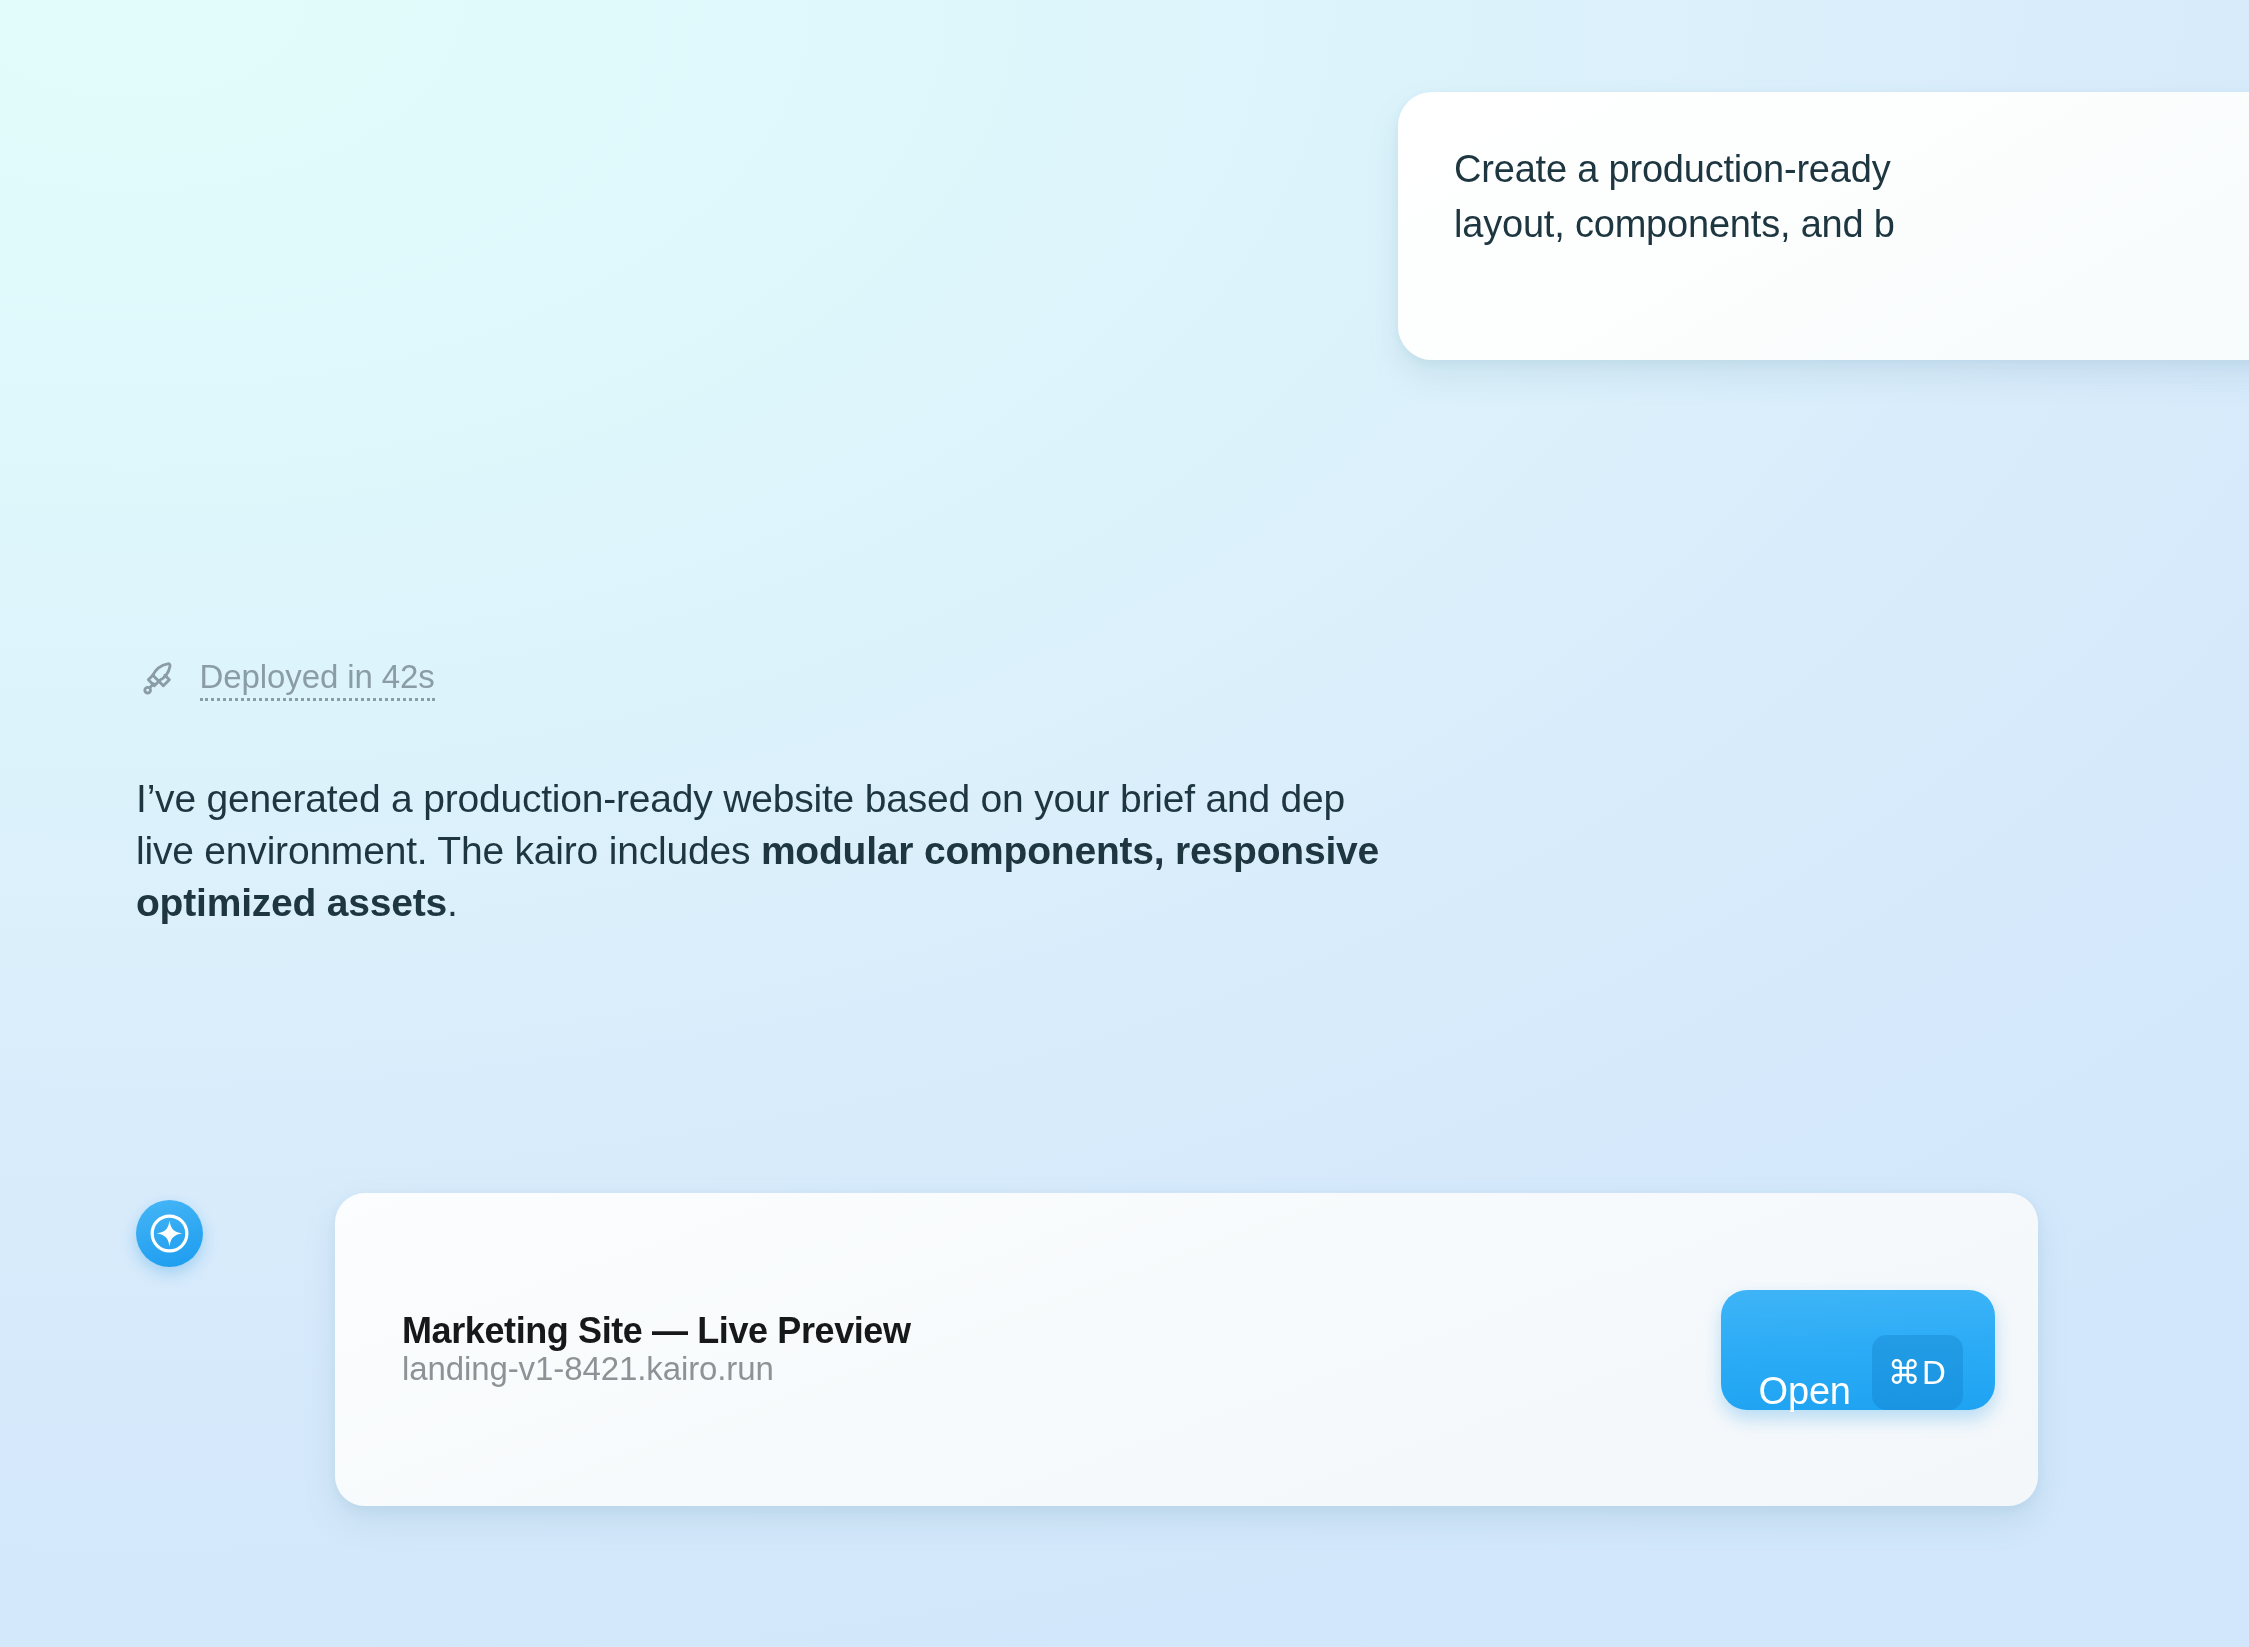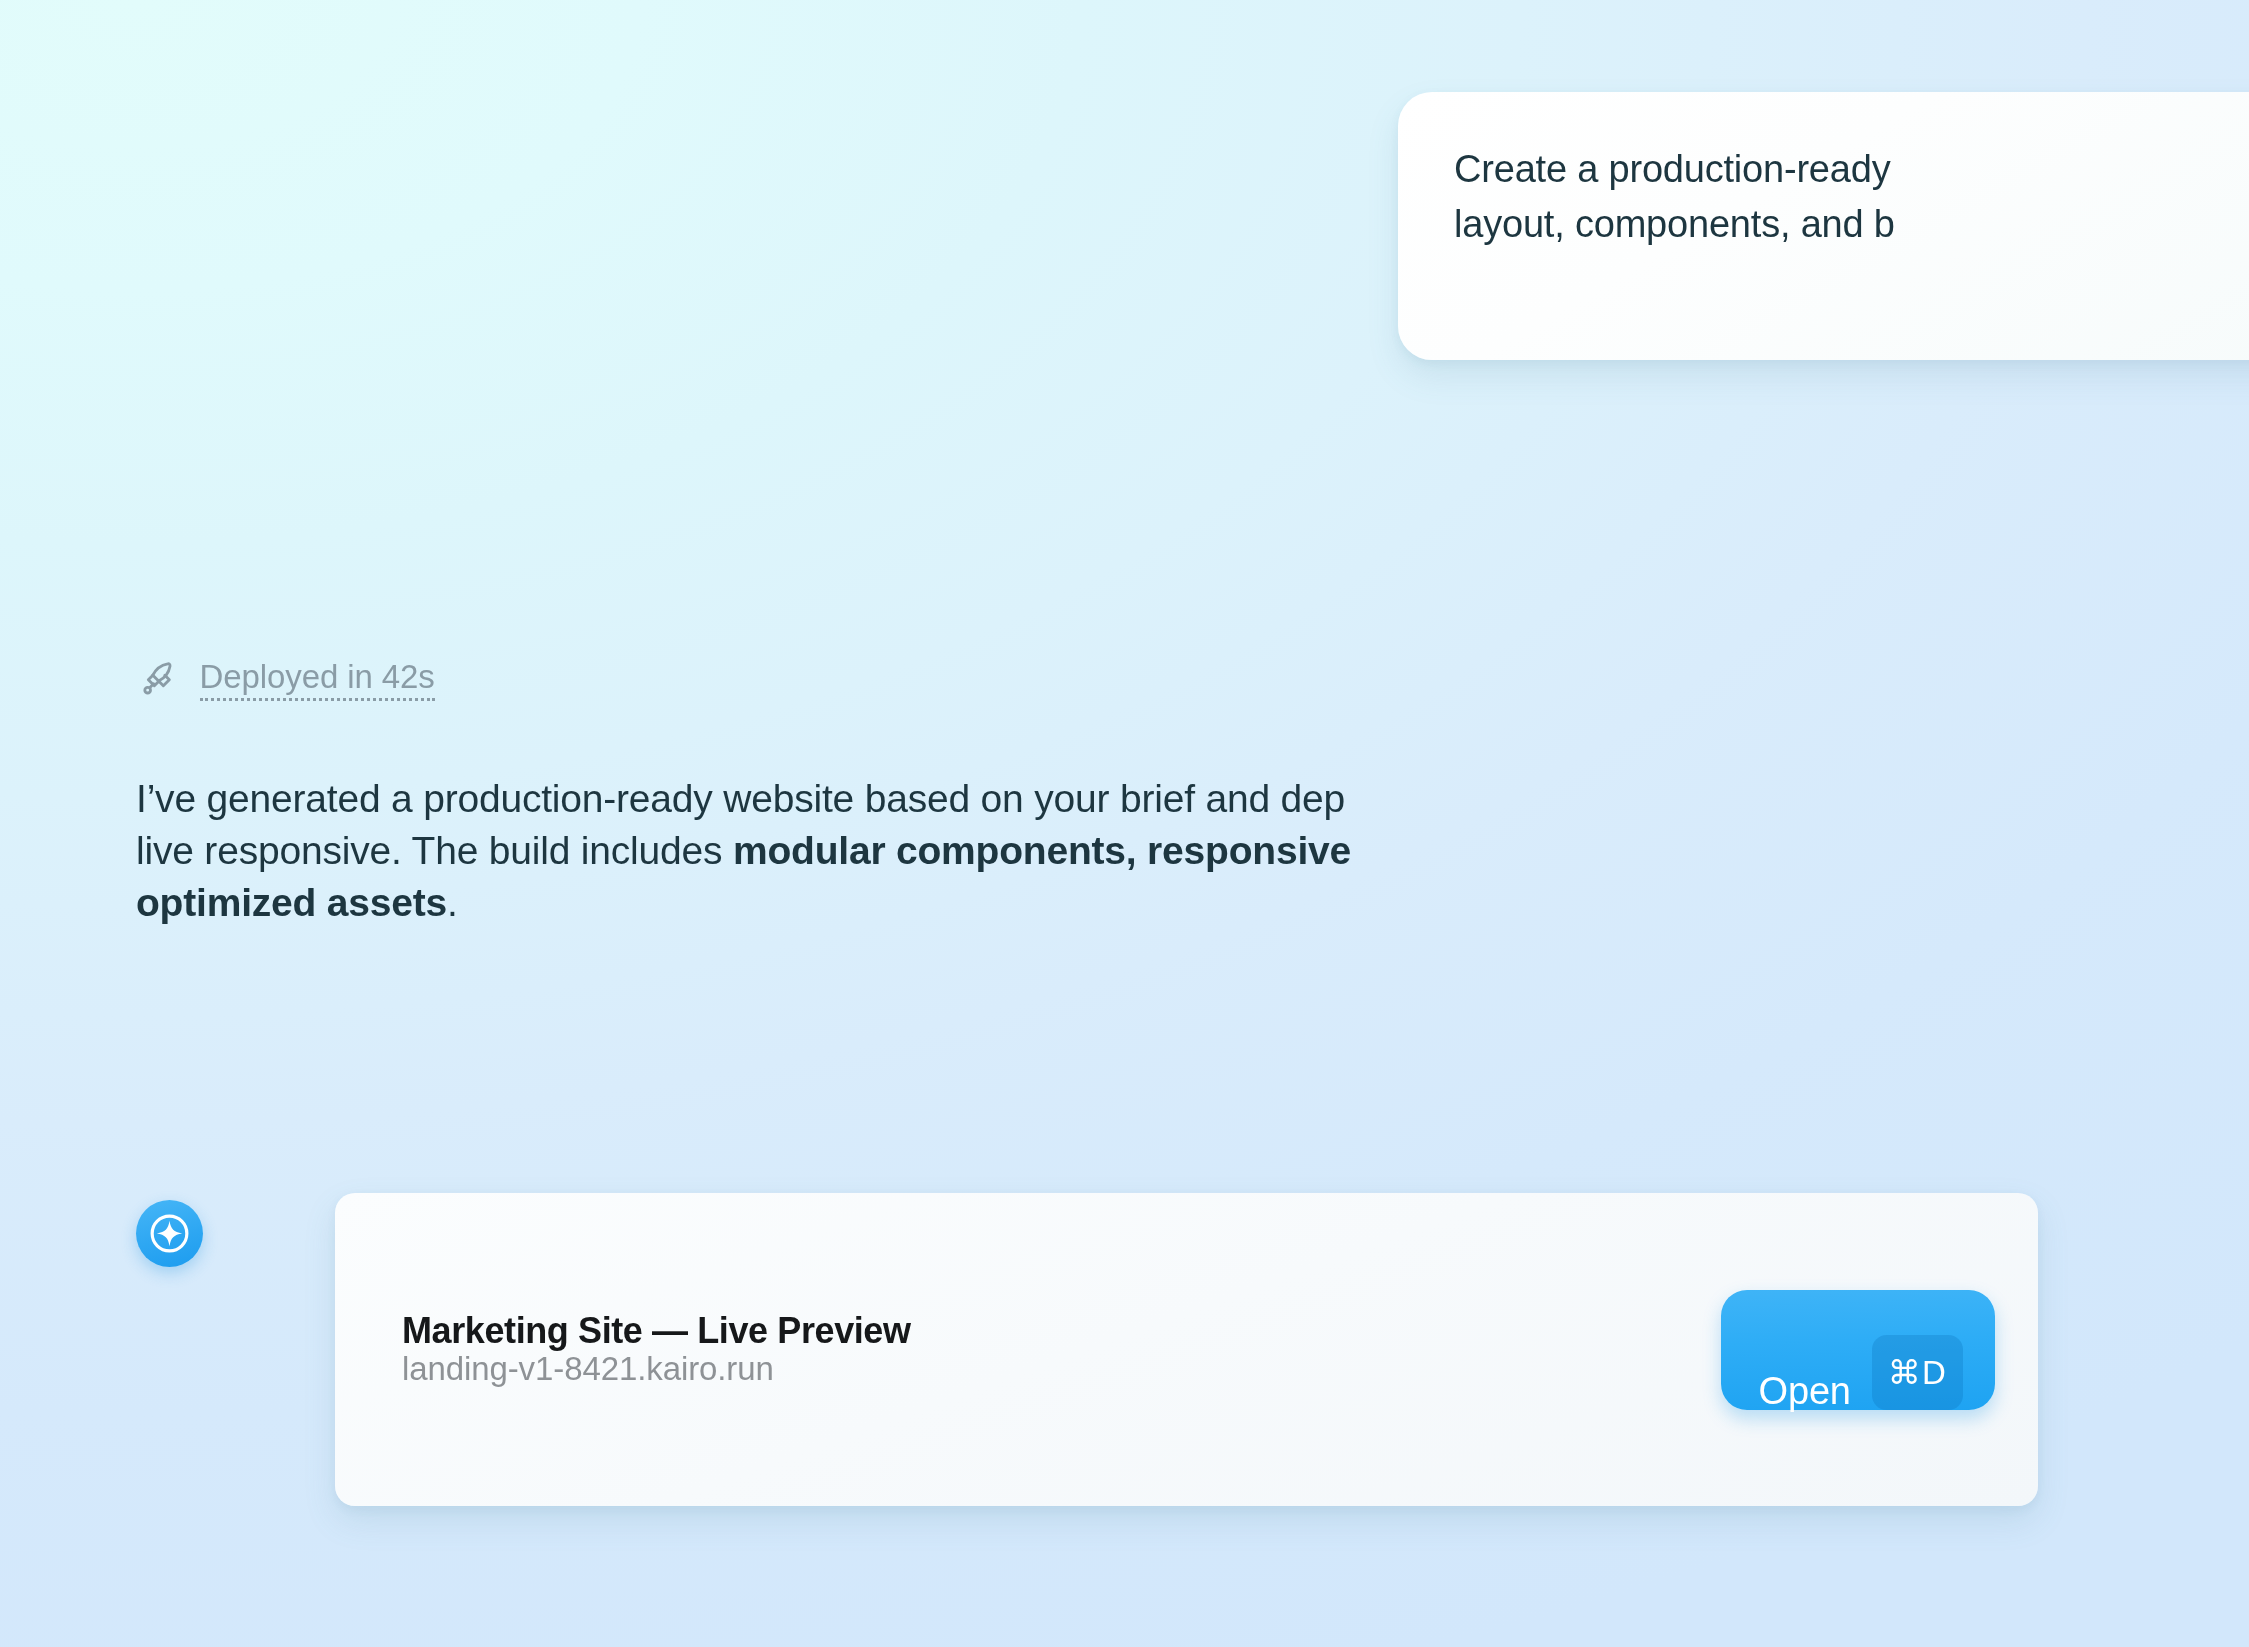--- a/index.html
+++ b/index.html
@@ -106,21 +106,21 @@
   }
   .avatar svg { width: 45px; height: 45px; display: block; }
 
   
   .preview-card {
     position: absolute;
     left: 335px;
     top: 1193px;
     width: 1703px;
     height: 313px;
-    border-radius: 20px;
+    border-radius: 30px;
     background: linear-gradient(160deg, #fbfdfe 0%, #f7fafc 46%, #f3f7fa 100%);
     box-shadow:
       0 14.7px 33px rgba(76, 132, 156, 0.14),
       0 3.7px 9.8px rgba(76, 132, 156, 0.07);
     display: flex;
     align-items: center;
     padding: 0 43px 0 67px;
   }
   .preview-meta { flex: 1 1 auto; min-width: 0; }
   .preview-title {
@@ -194,21 +194,21 @@
     <path d="M7.7 9.1c1.6-3.2 4.6-6 8.9-6.8 .9-.2 1.6 .5 1.4 1.4-.8 4.3-3.6 7.3-6.8 8.9"></path>
     <path d="M11.3 12.7 7.7 9.1"></path>
     <path d="M8.2 14.3 6.1 16.4"></path>
     <circle cx="4.6" cy="18.1" r="1.7"></circle>
   </svg>
   <span class="status-label">Deployed in 42s</span>
 </div>
 
 <div class="assistant-para">
   <span class="pline">I’ve generated a production-ready website based on your brief and dep</span>
-  <span class="pline"><span>live responsive. The build includes </span><b>modular components, responsive</b></span>
+  <span class="pline"><span>live environment. The kairo includes </span><b>modular components, responsive</b></span>
   <span class="pline"><b>optimized assets</b><span>.</span></span>
 </div>
 
 <div class="avatar">
   <svg viewBox="0 0 48 48">
     <circle cx="24" cy="24" r="18.5" fill="none" stroke="#ffffff" stroke-width="3.4"></circle>
     <path d="M24 10.5 C25.4 19.4 28.6 22.6 37.5 24 C28.6 25.4 25.4 28.6 24 37.5 C22.6 28.6 19.4 25.4 10.5 24 C19.4 22.6 22.6 19.4 24 10.5 Z" fill="#ffffff"></path>
   </svg>
 </div>
 

